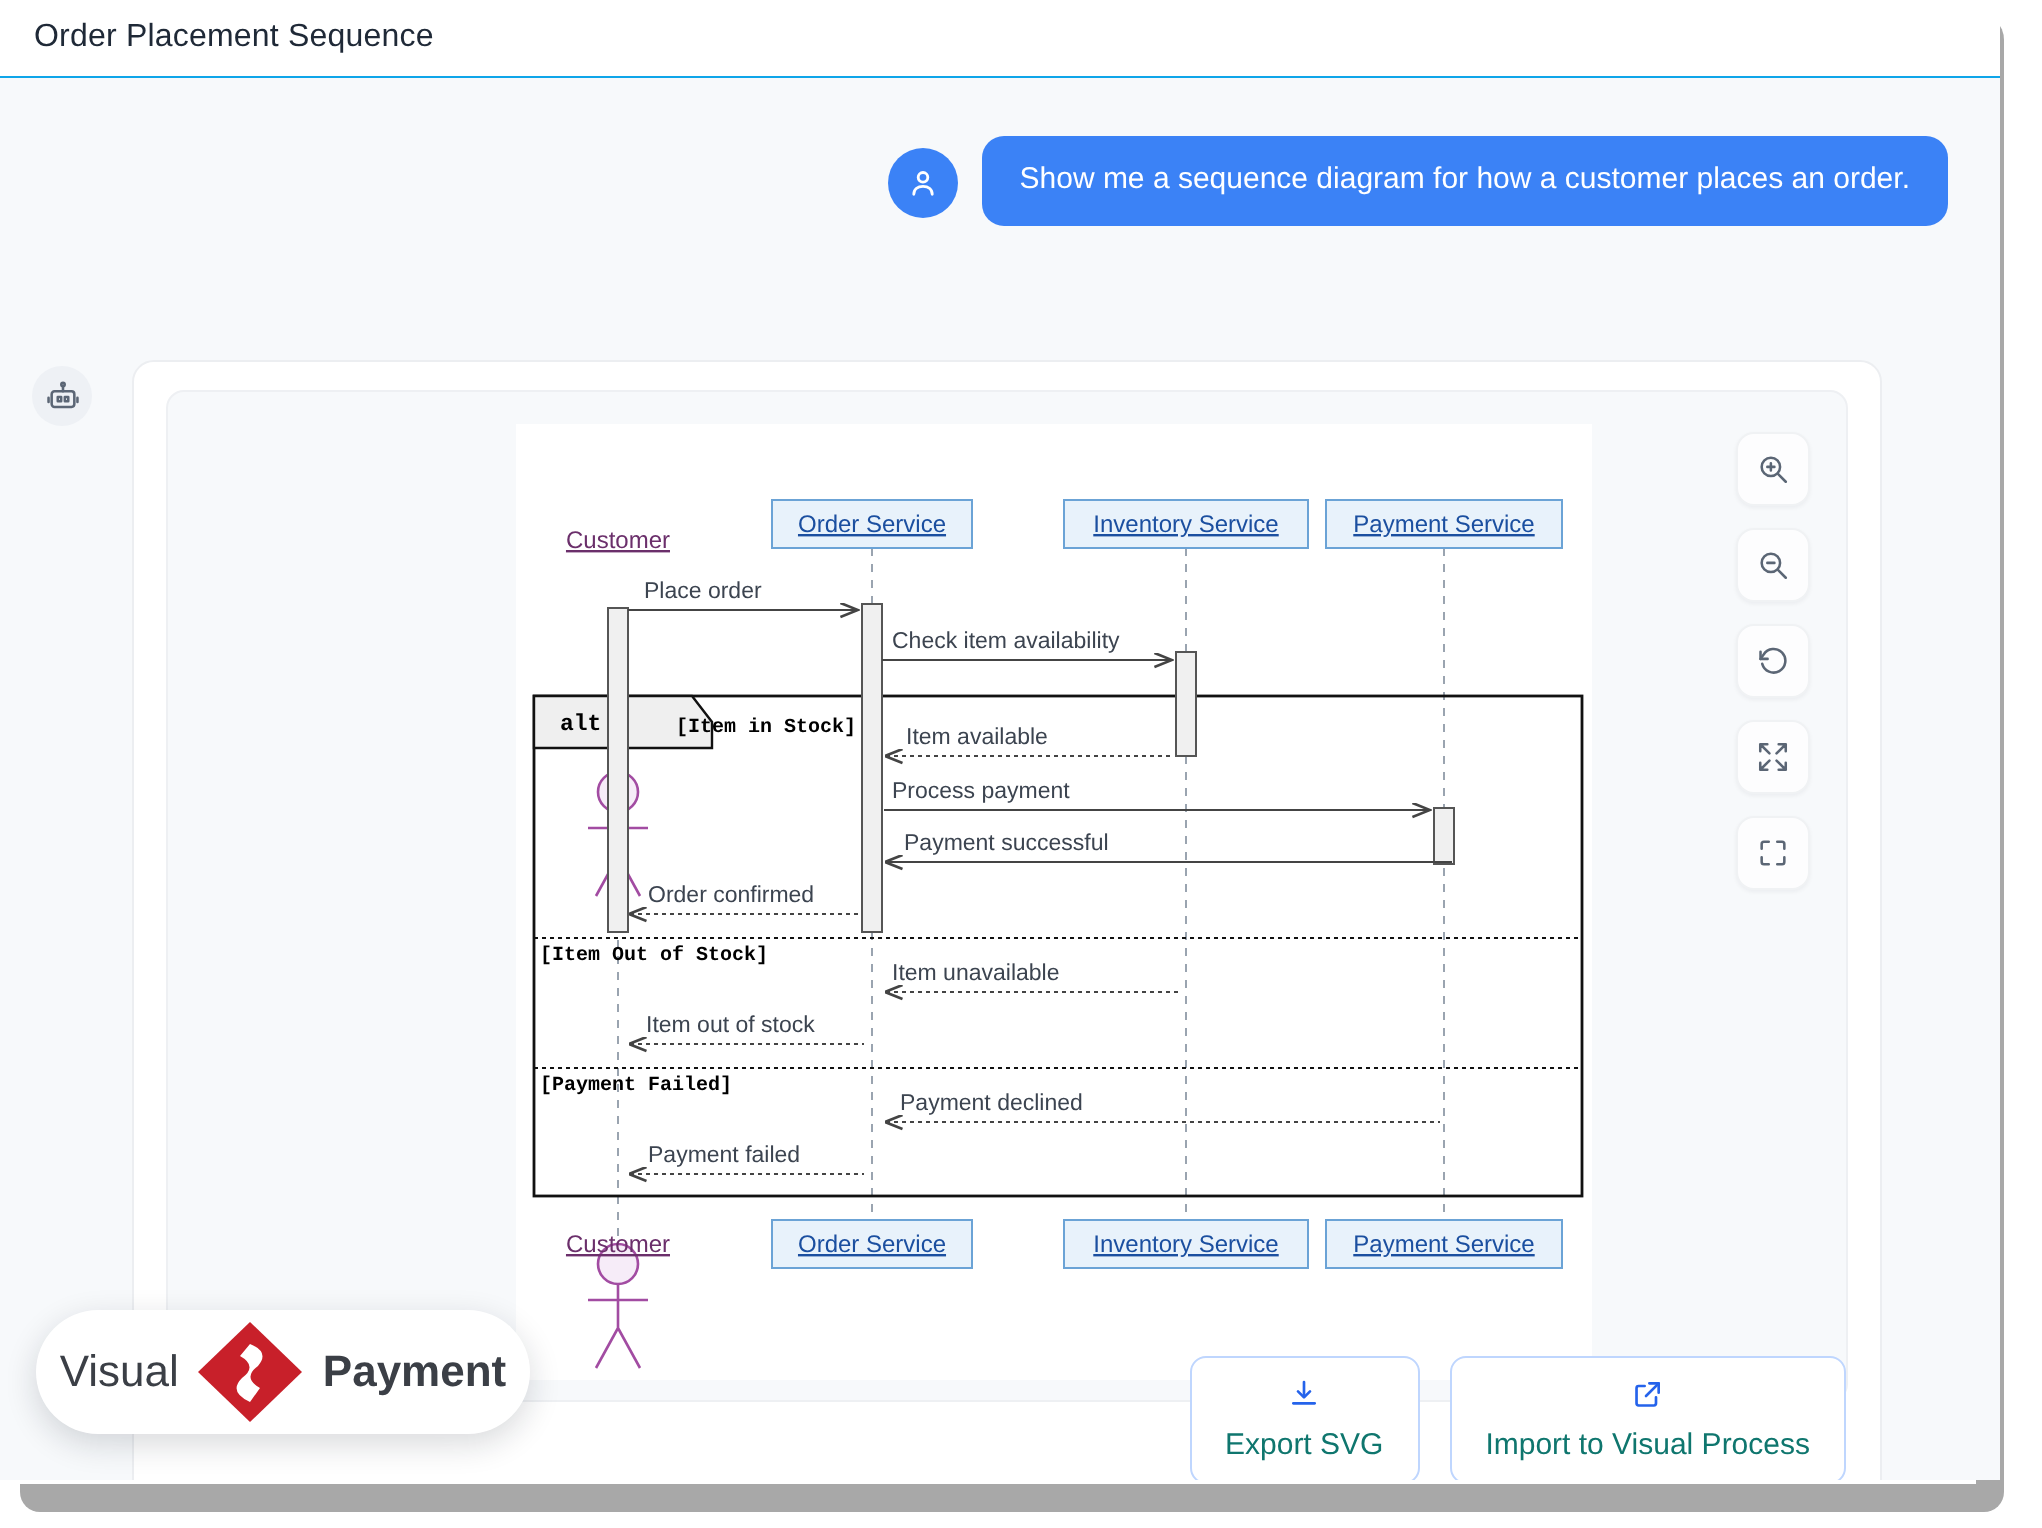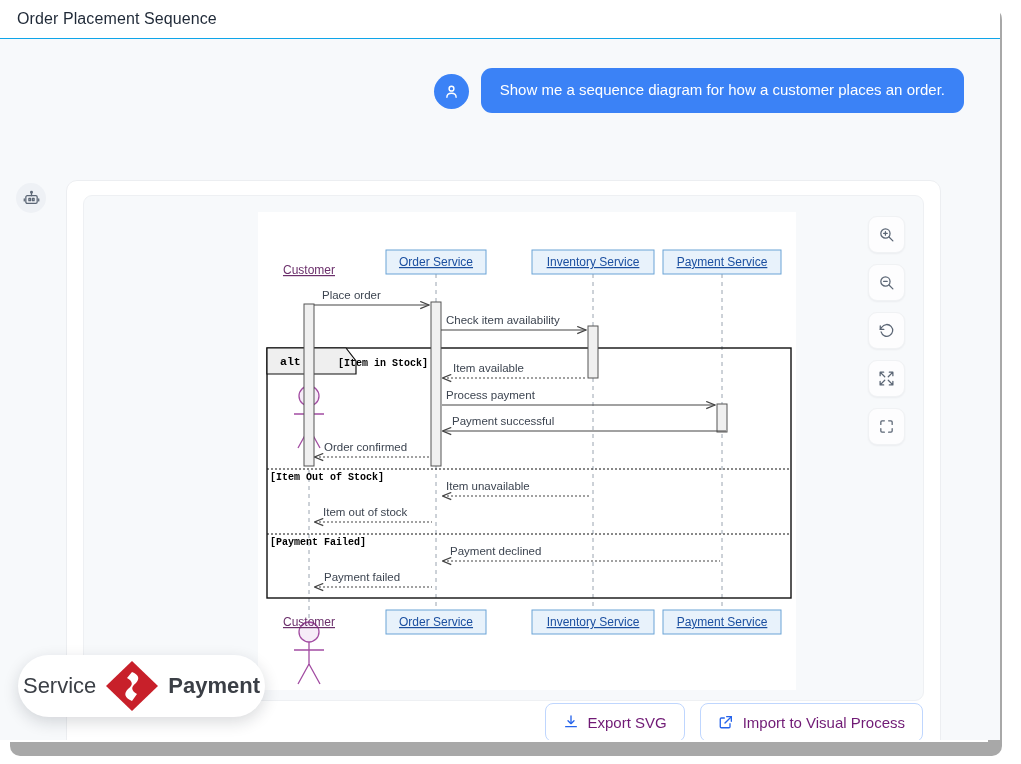--- a/index.html
+++ b/index.html
@@ -31,21 +31,21 @@
   }
   .body-area{
     position:absolute;left:0;top:39px;width:1000px;height:701px;
     background:#f7f9fb;
   }
 
   
   .msg-row{
     position:absolute;left:0;top:29px;width:1000px;
     display:flex;justify-content:flex-end;align-items:flex-start;
-    padding-right:36px;box-sizing:border-box;
+    padding-right:26px;box-sizing:border-box;
   }
   .avatar-user{
     width:35px;height:35px;border-radius:50%;background:#3b82f6;
     display:flex;align-items:center;justify-content:center;
     margin-right:12px;margin-top:6px;flex:0 0 auto;
   }
   .bubble-user{
     background:#3b82f6;color:#ffffff;border-radius:11px;
     padding:13px 19px;font-size:15px;line-height:1.25;max-width:540px;
   }
@@ -78,24 +78,25 @@
   .zoombadge{
     position:absolute;left:31px;bottom:16px;
     background:#ffffff;border:1px solid #e6e9ed;border-radius:7px;
     padding:5px 11px;font-size:12.5px;color:#55606e;
   }
 
   .card-actions{
     position:absolute;right:17px;bottom:16px;display:flex;gap:15px;align-items:center;
   }
   .abtn{
-    display:flex;gap:9px;
+    display:flex;align-items:center;gap:9px;
     border:1px solid #bfd6fe;border-radius:8px;background:#ffffff;
-    color:#701a75;font-size:15px;padding:10px 17px;cursor:pointer;
+    color:#0f766e;font-size:15px;padding:10px 17px;cursor:pointer;
     font-family:"Liberation Sans",sans-serif;
+    flex-direction:column;
   }
 
   
   .vp-badge{
     position:absolute;left:18px;top:655px;width:247px;height:62px;
     background:#ffffff;border-radius:31px;
     box-shadow:0 5px 16px rgba(16,24,40,.16);
     display:flex;align-items:center;justify-content:center;gap:7px;
     z-index:30;
   }
@@ -300,19 +301,19 @@
             </svg>
             <span>Import to Visual Process</span>
           </button>
         </div>
       </div>
     </div>
   </div>
 </div>
 
 <div class="vp-badge">
-  <span class="vp-word">Service</span>
+  <span class="vp-word">Visual</span>
   <svg width="58" height="56" viewBox="0 0 58 56">
     <path d="M29 3 L55 28 L29 53 L3 28 Z" fill="#c8202a"></path>
     <path d="M29 14 Q39 18 33 25 Q25 31 34 36 L29 43 Q18 38 25 31 Q33 25 24 20 Z" fill="#ffffff"></path>
   </svg>
   <span class="vp-word b">Payment</span>
 </div>
 
 </body></html>

